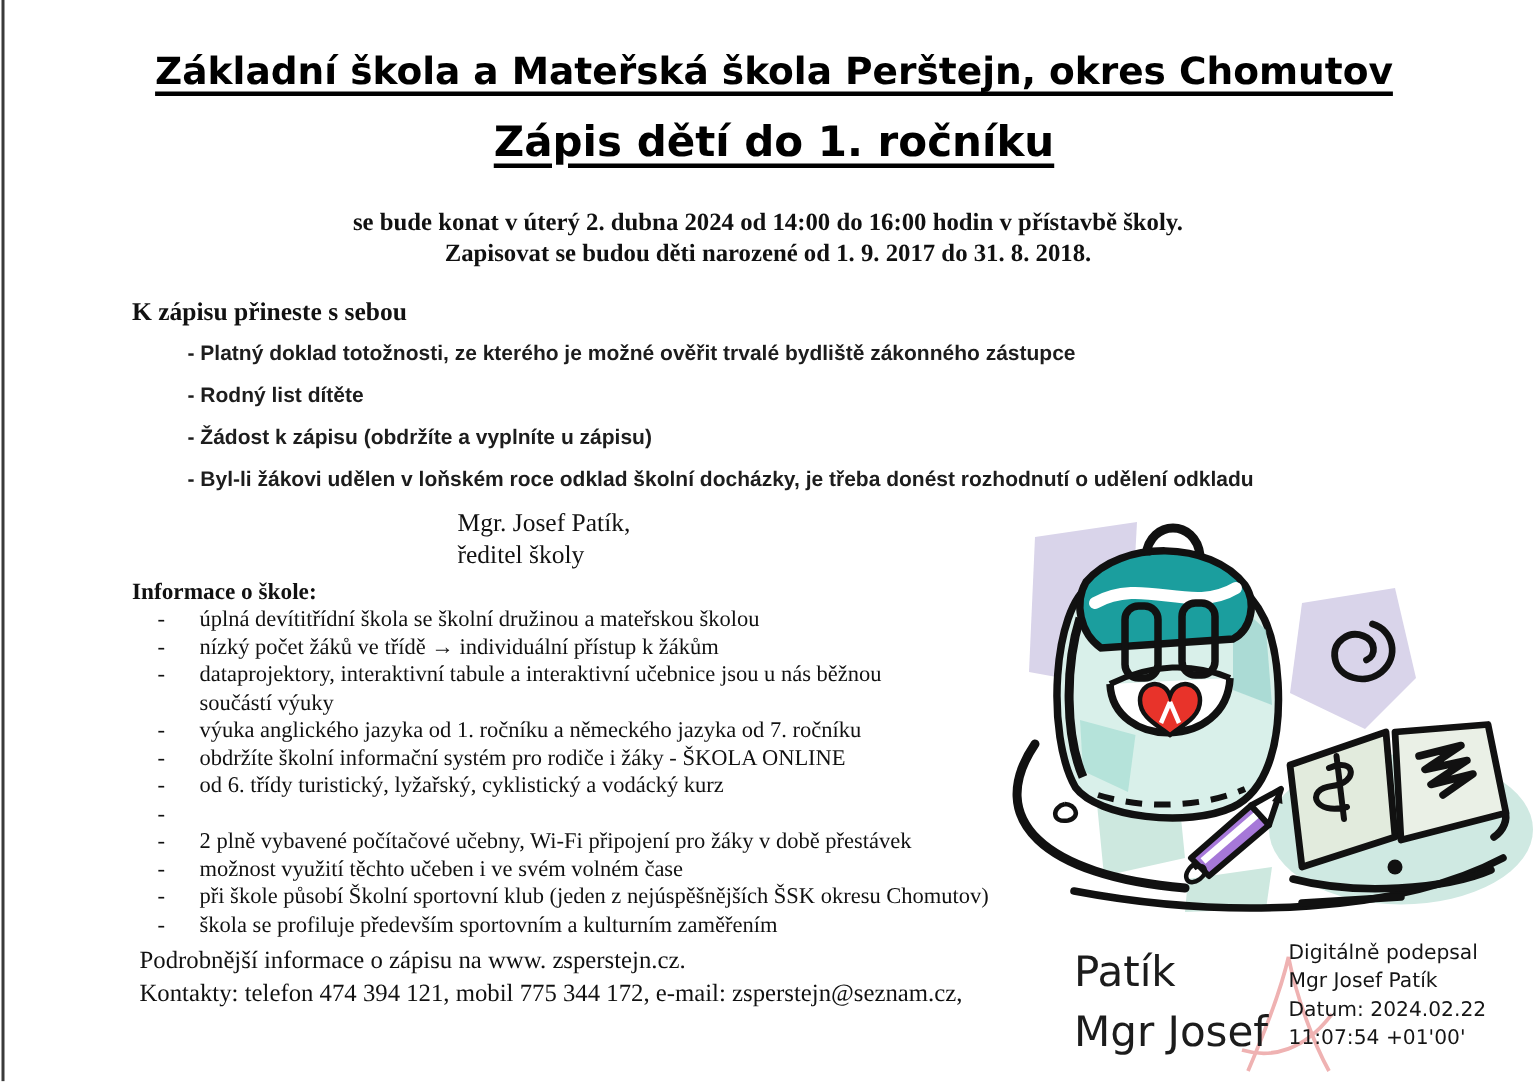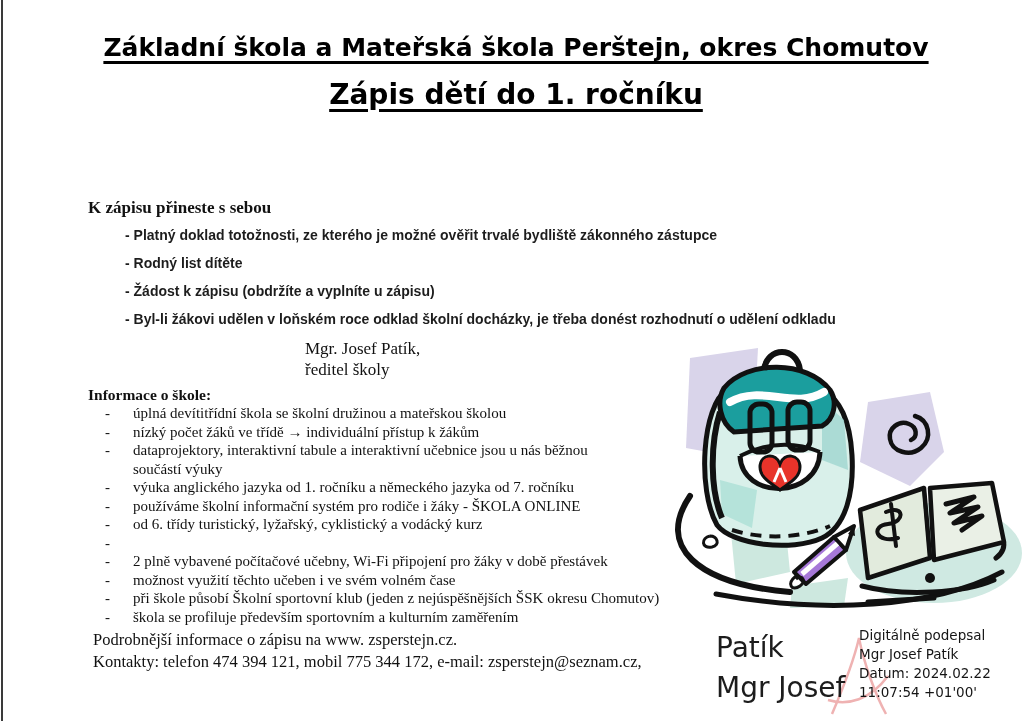--- a/index.html
+++ b/index.html
@@ -47,20 +47,24 @@
 
   <div class="left-edge"></div>
 
   <div class="title1">
     <span class="u">Základní škola a Mateřská škola Perštejn, okres Chomutov</span>
   </div>
   <div class="title2">
     <span class="u">Zápis dětí do 1. ročníku</span>
   </div>
 
+  <div class="event">
+    <div>se bude konat v úterý 2. dubna 2024 od 14:00 do 16:00 hodin v přístavbě školy.</div>
+    <div>Zapisovat se budou děti narozené od 1. 9. 2017 do 31. 8. 2018.</div>
+  </div>
 
   <div class="bring-head">K zápisu přineste s sebou</div>
   <div class="bring-list">
     <div class="bitem">- Platný doklad totožnosti, ze kterého je možné ověřit trvalé bydliště zákonného zástupce</div>
     <div class="bitem">- Rodný list dítěte</div>
     <div class="bitem">- Žádost k zápisu (obdržíte a vyplníte u zápisu)</div>
     <div class="bitem">- Byl-li žákovi udělen v loňském roce odklad školní docházky, je třeba donést rozhodnutí o udělení odkladu</div>
   </div>
 
   <div class="sig-center">
@@ -82,21 +86,21 @@
         <span class="dash">-</span>
         <span class="txt">dataprojektory, interaktivní tabule a interaktivní učebnice jsou u nás běžnou
 součástí výuky</span>
       </div>
     <div class="iitem">
         <span class="dash">-</span>
         <span class="txt">výuka anglického jazyka od 1. ročníku a německého jazyka od 7. ročníku</span>
       </div>
     <div class="iitem">
         <span class="dash">-</span>
-        <span class="txt">používáme školní informační systém pro rodiče i žáky - ŠKOLA ONLINE</span>
+        <span class="txt">obdržíte školní informační systém pro rodiče i žáky - ŠKOLA ONLINE</span>
       </div>
     <div class="iitem">
         <span class="dash">-</span>
         <span class="txt">od 6. třídy turistický, lyžařský, cyklistický a vodácký kurz</span>
       </div>
     <div class="iitem">
         <span class="dash">-</span>
       </div>
     <div class="iitem">
         <span class="dash">-</span>

